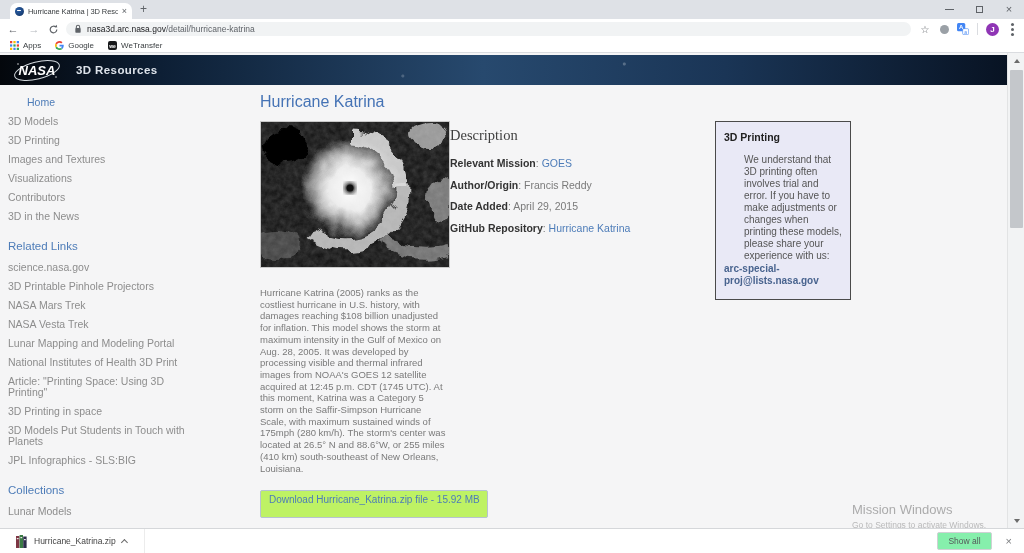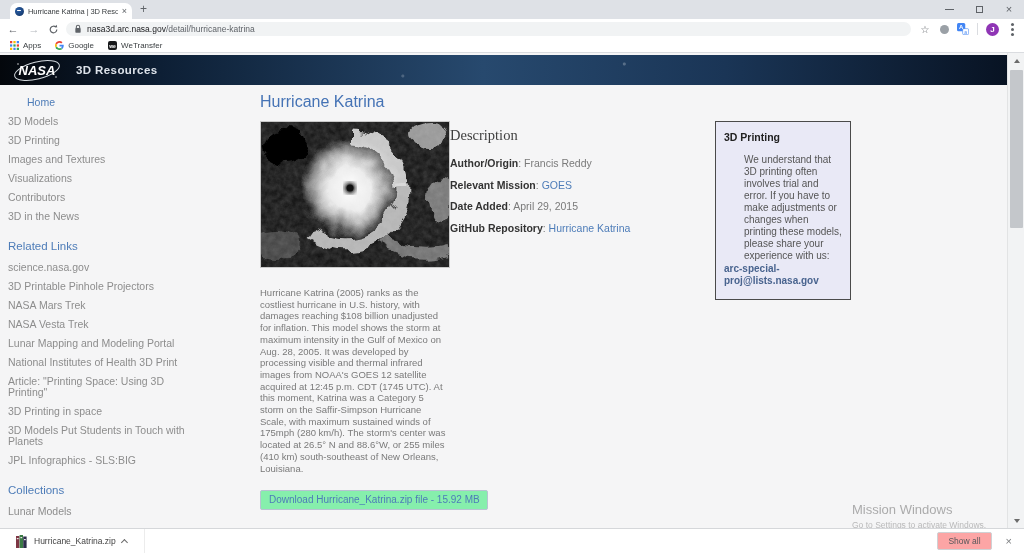--- a/index.html
+++ b/index.html
@@ -54,21 +54,21 @@
   .side-item { font-size:10.5px; line-height:11px; color:#8d8d8d; margin-bottom:8px; cursor:pointer; }
   .side-item.active { color:var(--link,#4d7cb8);margin-left:19px; }
   .side-header { font-size:11.5px; font-weight:normal; color:var(--link,#4d7cb8); margin:18px 0 10px; }
 
   .main { position:absolute; left:260px; top:40px; width:620px; }
   .page-title { font-size:16px; font-weight:normal; color:var(--titleblue,#4573b5); }
   .content-row { display:flex; margin-top:10px; align-items:flex-start; }
   .col-media { width:190px; flex:none; }
   .storm-frame { width:190px; height:147px; border:1px solid #c9c9c9; background:#101010; }
   .para { margin-top:15px; font-size:9.5px; line-height:11.7px; color:#7a7a7a; }
-  .dl-btn { margin-top:16px; width:228px; height:20px; line-height:18px; background:#86efac; border:1px solid #b7c3d2;
+  .dl-btn { margin-top:16px; width:228px; height:28px; line-height:18px; background:#bef264; border:1px solid #b7c3d2;
             border-radius:2px; font-size:10px; color:var(--link,#4d7cb8); padding-left:8px; cursor:pointer; }
   .col-desc { width:253px; flex:none; }
   .desc-h { font-family:"Liberation Serif",serif; font-weight:normal; font-size:14.5px; color:#3f3f3f; margin:6px 0 13px; }
   .detail-row { font-size:10.5px; margin-bottom:9.5px; color:#7a7a7a; }
   .dlabel { font-weight:bold; color:#333; }
   .dlabel::after { content:": "; font-weight:normal; color:#7a7a7a; }
   .dvalue.link { color:var(--link,#4d7cb8); cursor:pointer; }
   .print-box { width:136px; margin-left:12px; flex:none; background:var(--printbg,#e9e9f6); border:1px solid #4a4a4a; padding:9px 8px 12px; }
   .pb-title { font-size:10.5px; font-weight:bold; color:#222; margin-bottom:11px; }
   .pb-body { font-size:10px; line-height:12px; color:#555;margin-left:20px; }
@@ -85,21 +85,21 @@
   .tri-up { width:0; height:0; border-left:3.5px solid transparent; border-right:3.5px solid transparent; border-bottom:4.5px solid #6b6b6b; }
   .tri-down { width:0; height:0; border-left:3.5px solid transparent; border-right:3.5px solid transparent; border-top:4.5px solid #6b6b6b; }
   .sb-thumb { position:absolute; left:2px; top:17px; width:13px; height:158px; background:#c4c7cb; border-radius:1px; }
 
   
   .shelf { height:25px; background:#fff; border-top:1px solid #d5d7da; display:flex; align-items:center; padding:0 12px; }
   .dl-item { display:flex; align-items:center; gap:7px; padding:0 16px 0 4px; height:25px; border-right:1px solid #ececec; cursor:pointer; }
   .dl-name { font-size:8.5px; color:#444;text-align:right; }
   .chev-up { width:5px; height:5px; border-left:1.2px solid #6b6b6b; border-top:1.2px solid #6b6b6b; transform:rotate(45deg) translateY(1.5px); }
   .shelf-spacer { flex:1; }
-  .show-all { font-size:8.5px; color:#56575a; border:1px solid #cfd1d4; border-radius:2px; background:#fca5a5; padding:3px 10px; cursor:pointer; }
+  .show-all { font-size:8.5px; color:#56575a; border:1px solid #cfd1d4; border-radius:2px; background:#86efac; padding:3px 10px; cursor:pointer; }
   .shelf-close { font-size:11px; color:#7a7c7f; margin-left:14px; cursor:pointer; }
 </style>
 </head>
 <body>
 
 <div class="window">
 
   <div class="tabstrip">
     <div class="tab">
       <span class="favicon"></span>
@@ -282,25 +282,25 @@
           </svg>
           <p class="para">Hurricane Katrina (2005) ranks as the costliest hurricane in U.S. history, with damages reaching $108 billion unadjusted for inflation. This model shows the storm at maximum intensity in the Gulf of Mexico on Aug. 28, 2005. It was developed by processing visible and thermal infrared images from NOAA's GOES 12 satellite acquired at 12:45 p.m. CDT (1745 UTC). At this moment, Katrina was a Category 5 storm on the Saffir-Simpson Hurricane Scale, with maximum sustained winds of 175mph (280 km/h). The storm's center was located at 26.5° N and 88.6°W, or 255 miles (410 km) south-southeast of New Orleans, Louisiana.</p>
           <div class="dl-btn">Download Hurricane_Katrina.zip file - 15.92 MB</div>
         </div>
 
         <div class="col-desc">
           <h2 class="desc-h">Description</h2>
           <div>
 
               <div class="detail-row">
+                <span class="dlabel">Relevant Mission</span><span class="dvalue link">GOES</span>
+              </div>
+
+              <div class="detail-row">
                 <span class="dlabel">Author/Origin</span><span class="dvalue plain">Francis Reddy</span>
-              </div>
-
-              <div class="detail-row">
-                <span class="dlabel">Relevant Mission</span><span class="dvalue link">GOES</span>
               </div>
 
               <div class="detail-row">
                 <span class="dlabel">Date Added</span><span class="dvalue plain">April 29, 2015</span>
               </div>
 
 
               <div class="detail-row">
                 <span class="dlabel">GitHub Repository</span><span class="dvalue link">Hurricane Katrina</span>
               </div>

